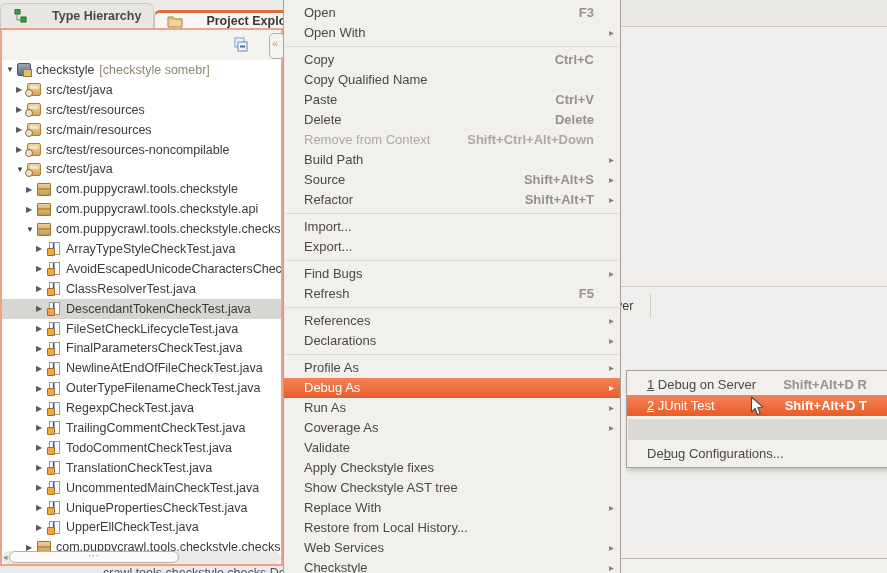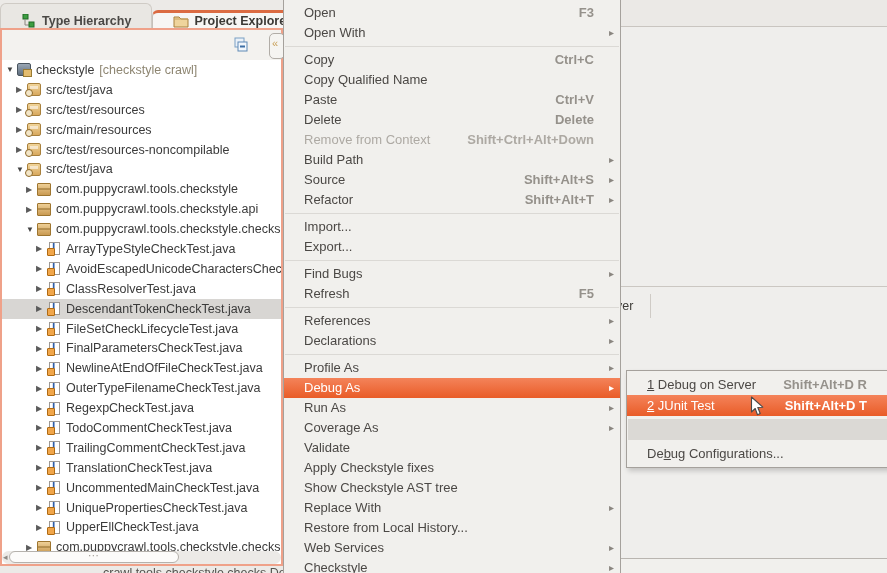--- a/index.html
+++ b/index.html
@@ -26,21 +26,21 @@
   .icon-junit::after { content:""; position:absolute; left:1px; bottom:0; width:11px; height:2px; background:#2E8B47; }
   .icon-debug::before { content:"✳"; font-size:12px; color:#6F7E6F; line-height:14px; }
   .icon-coverage { border:1px solid #8F8B86; background:
       linear-gradient(135deg,#FFFFFF 0 26%, rgba(0,0,0,0) 26%),
       linear-gradient(90deg,#2E9E44 0 55%, #B3302A 55% 100%); }
   .rtclose { font-size:10px; color:#6E6A66; margin-left:3px; }
 
   
   .left-panel { position:absolute; left:0; top:0; width:283px; height:573px; z-index:3; }
   .view-tabbar { position:absolute; left:0; top:0; width:100%; height:28px; background:#ECEAE7; display:flex; align-items:flex-end; }
-  .vtab { height:25px; display:flex; align-items:flex-end; gap:5px; padding:0 20px; font-size:12.5px; font-weight:700;
+  .vtab { height:25px; display:flex; align-items:center; gap:23px; padding:0 12px; font-size:12.5px; font-weight:700;
           color:#3B3935; white-space:nowrap; }
   .vtab.inactive { background:#E9E7E3; border:1px solid #CFCBC5; border-bottom:none; border-radius:6px 6px 0 0; color:#4A4845; }
   .vtab.active { background:#F7F6F4; border:1px solid #C5C1BB; border-bottom:none; border-top:3px solid #DB6B42;
                  border-radius:6px 6px 0 0; height:18px; }
   .vticon { width:16px; height:14px; display:inline-block; flex:none; }
   .vtclose { font-size:10px; color:#6E6A66; margin-left:4px; }
 
   .panel-frame { position:absolute; left:0; top:28px; width:283px; height:538px;
                  border:2px solid #EFA189; background:#FFFFFF; }
   .panel-toolbar { position:absolute; left:0; top:0; width:100%; height:30px; background:#F3F2EF; }
@@ -180,21 +180,21 @@
       <span class="partial-btn"></span>
     </div>
 
     <div class="tree">
 
         <div class="tree-row">
           <span class="indent d0"></span>
           <span class="arrow expanded"></span>
           <span class="ticon icon-project"></span>
           <span class="tlabel">checkstyle</span>
-          <span class="tdeco">[checkstyle crawl]</span>
+          <span class="tdeco">[checkstyle somebr]</span>
         </div>
 
         <div class="tree-row">
           <span class="indent d1"></span>
           <span class="arrow collapsed"></span>
           <span class="ticon icon-srcfolder"></span>
           <span class="tlabel">src/test/java</span>
           <span class="tdeco"></span>
         </div>
 
@@ -323,29 +323,29 @@
           <span class="arrow collapsed"></span>
           <span class="ticon icon-javafile"></span>
           <span class="tlabel">RegexpCheckTest.java</span>
           <span class="tdeco"></span>
         </div>
 
         <div class="tree-row">
           <span class="indent d3"></span>
           <span class="arrow collapsed"></span>
           <span class="ticon icon-javafile"></span>
+          <span class="tlabel">TrailingCommentCheckTest.java</span>
+          <span class="tdeco"></span>
+        </div>
+
+        <div class="tree-row">
+          <span class="indent d3"></span>
+          <span class="arrow collapsed"></span>
+          <span class="ticon icon-javafile"></span>
           <span class="tlabel">TodoCommentCheckTest.java</span>
-          <span class="tdeco"></span>
-        </div>
-
-        <div class="tree-row">
-          <span class="indent d3"></span>
-          <span class="arrow collapsed"></span>
-          <span class="ticon icon-javafile"></span>
-          <span class="tlabel">TrailingCommentCheckTest.java</span>
           <span class="tdeco"></span>
         </div>
 
         <div class="tree-row">
           <span class="indent d3"></span>
           <span class="arrow collapsed"></span>
           <span class="ticon icon-javafile"></span>
           <span class="tlabel">TranslationCheckTest.java</span>
           <span class="tdeco"></span>
         </div>

